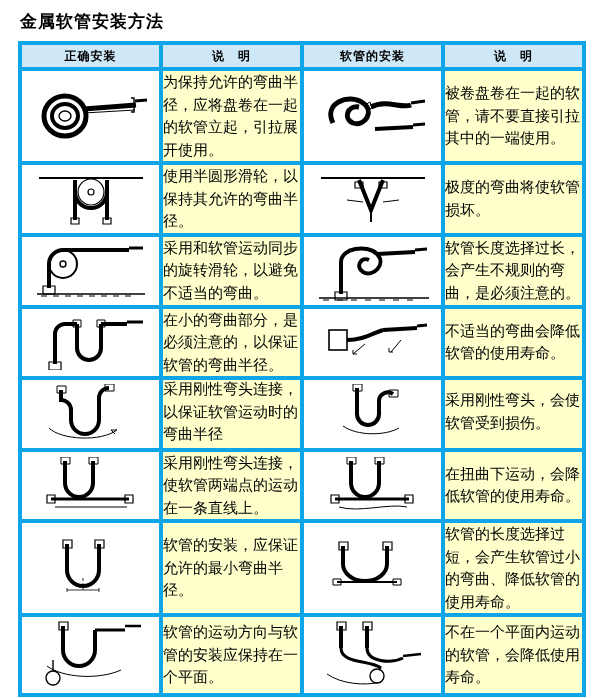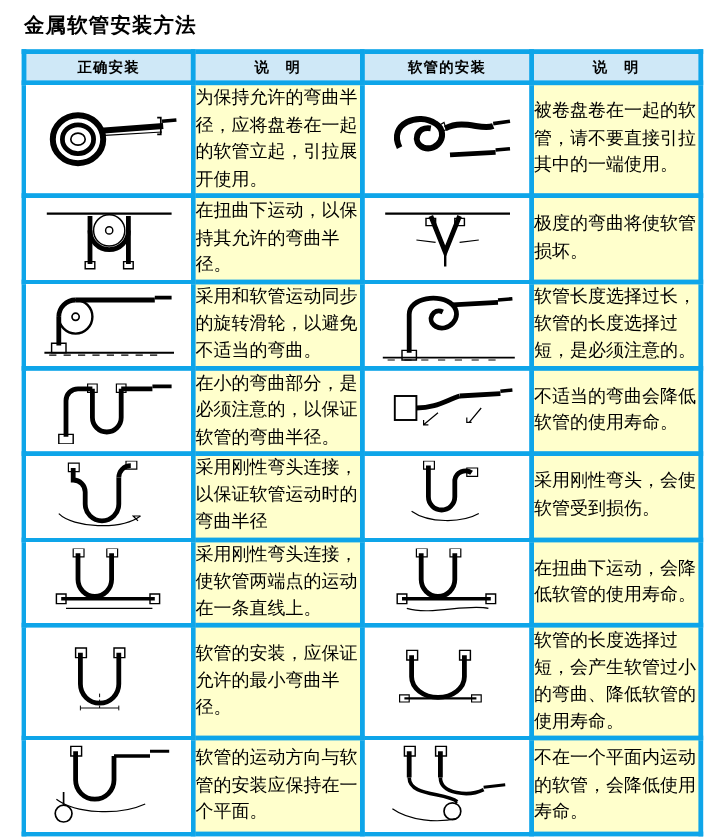--- a/index.html
+++ b/index.html
@@ -143,21 +143,21 @@
               <path d="M44 10 L44 22 A16 16 0 0 0 76 22 L76 10" stroke-width="4"></path>
               <circle cx="60" cy="22" r="13" stroke-width="1.2"></circle>
               <circle cx="60" cy="22" r="3" stroke-width="1.2"></circle>
               <path d="M44 22 L44 50" stroke-width="4"></path>
               <path d="M76 22 L76 50" stroke-width="4"></path>
               <path d="M40 48 l8 0 0 6 -8 0 z" stroke-width="1.2"></path>
               <path d="M72 48 l8 0 0 6 -8 0 z" stroke-width="1.2"></path>
             </g>
           </svg>
         </td>
-        <td class="txt-cell">在扭曲下运动，以保持其允许的弯曲半径。</td>
+        <td class="txt-cell">使用半圆形滑轮，以保持其允许的弯曲半径。</td>
         <td class="img-cell">
           <svg class="fig" width="120" height="58" viewBox="0 0 120 58">
             <g fill="none" stroke="#000" stroke-width="1.4">
               <path d="M8 8 L112 8" stroke-width="2"></path>
               <path d="M46 10 L58 40 L70 10" stroke-width="4"></path>
               <path d="M58 40 L58 52" stroke-width="2"></path>
               <path d="M42 12 l8 0 0 6 -8 0 z" stroke-width="1.2"></path>
               <path d="M66 12 l8 0 0 6 -8 0 z" stroke-width="1.2"></path>
               <path d="M34 30 L50 32 M86 30 L70 32" stroke-width="1"></path>
             </g>
@@ -188,21 +188,21 @@
             <g fill="none" stroke="#000" stroke-width="1.4">
               <path d="M30 54 L30 22 C30 8 56 4 66 14 C76 24 62 38 52 32 C44 27 50 16 58 20" stroke-width="4"></path>
               <path d="M24 52 l12 0 0 8 -12 0 z" stroke-width="1.2"></path>
               <path d="M66 14 L104 12" stroke-width="4"></path>
               <path d="M104 10 L116 9" stroke-width="3"></path>
               <path d="M8 58 L118 58" stroke-width="1.4"></path>
               <path d="M12 60 l6 0 M26 60 l6 0 M40 60 l6 0 M54 60 l6 0 M68 60 l6 0 M82 60 l6 0 M96 60 l6 0" stroke-width="1"></path>
             </g>
           </svg>
         </td>
-        <td class="txt-cell">软管长度选择过长，软管的长度选择过短，是必须注意的。</td>
+        <td class="txt-cell">软管长度选择过长，会产生不规则的弯曲，是必须注意的。</td>
       </tr>
 
       <tr class="r3">
         <td class="img-cell">
           <svg class="fig" width="120" height="56" viewBox="0 0 120 56">
             <g fill="none" stroke="#000" stroke-width="1.4">
               <path d="M24 50 L24 20 A10 10 0 0 1 34 10 L46 10" stroke-width="4"></path>
               <path d="M46 10 L46 34 A12 12 0 0 0 70 34 L70 10" stroke-width="4"></path>
               <path d="M70 10 L96 10" stroke-width="4"></path>
               <path d="M96 8 L112 8" stroke-width="3"></path>

